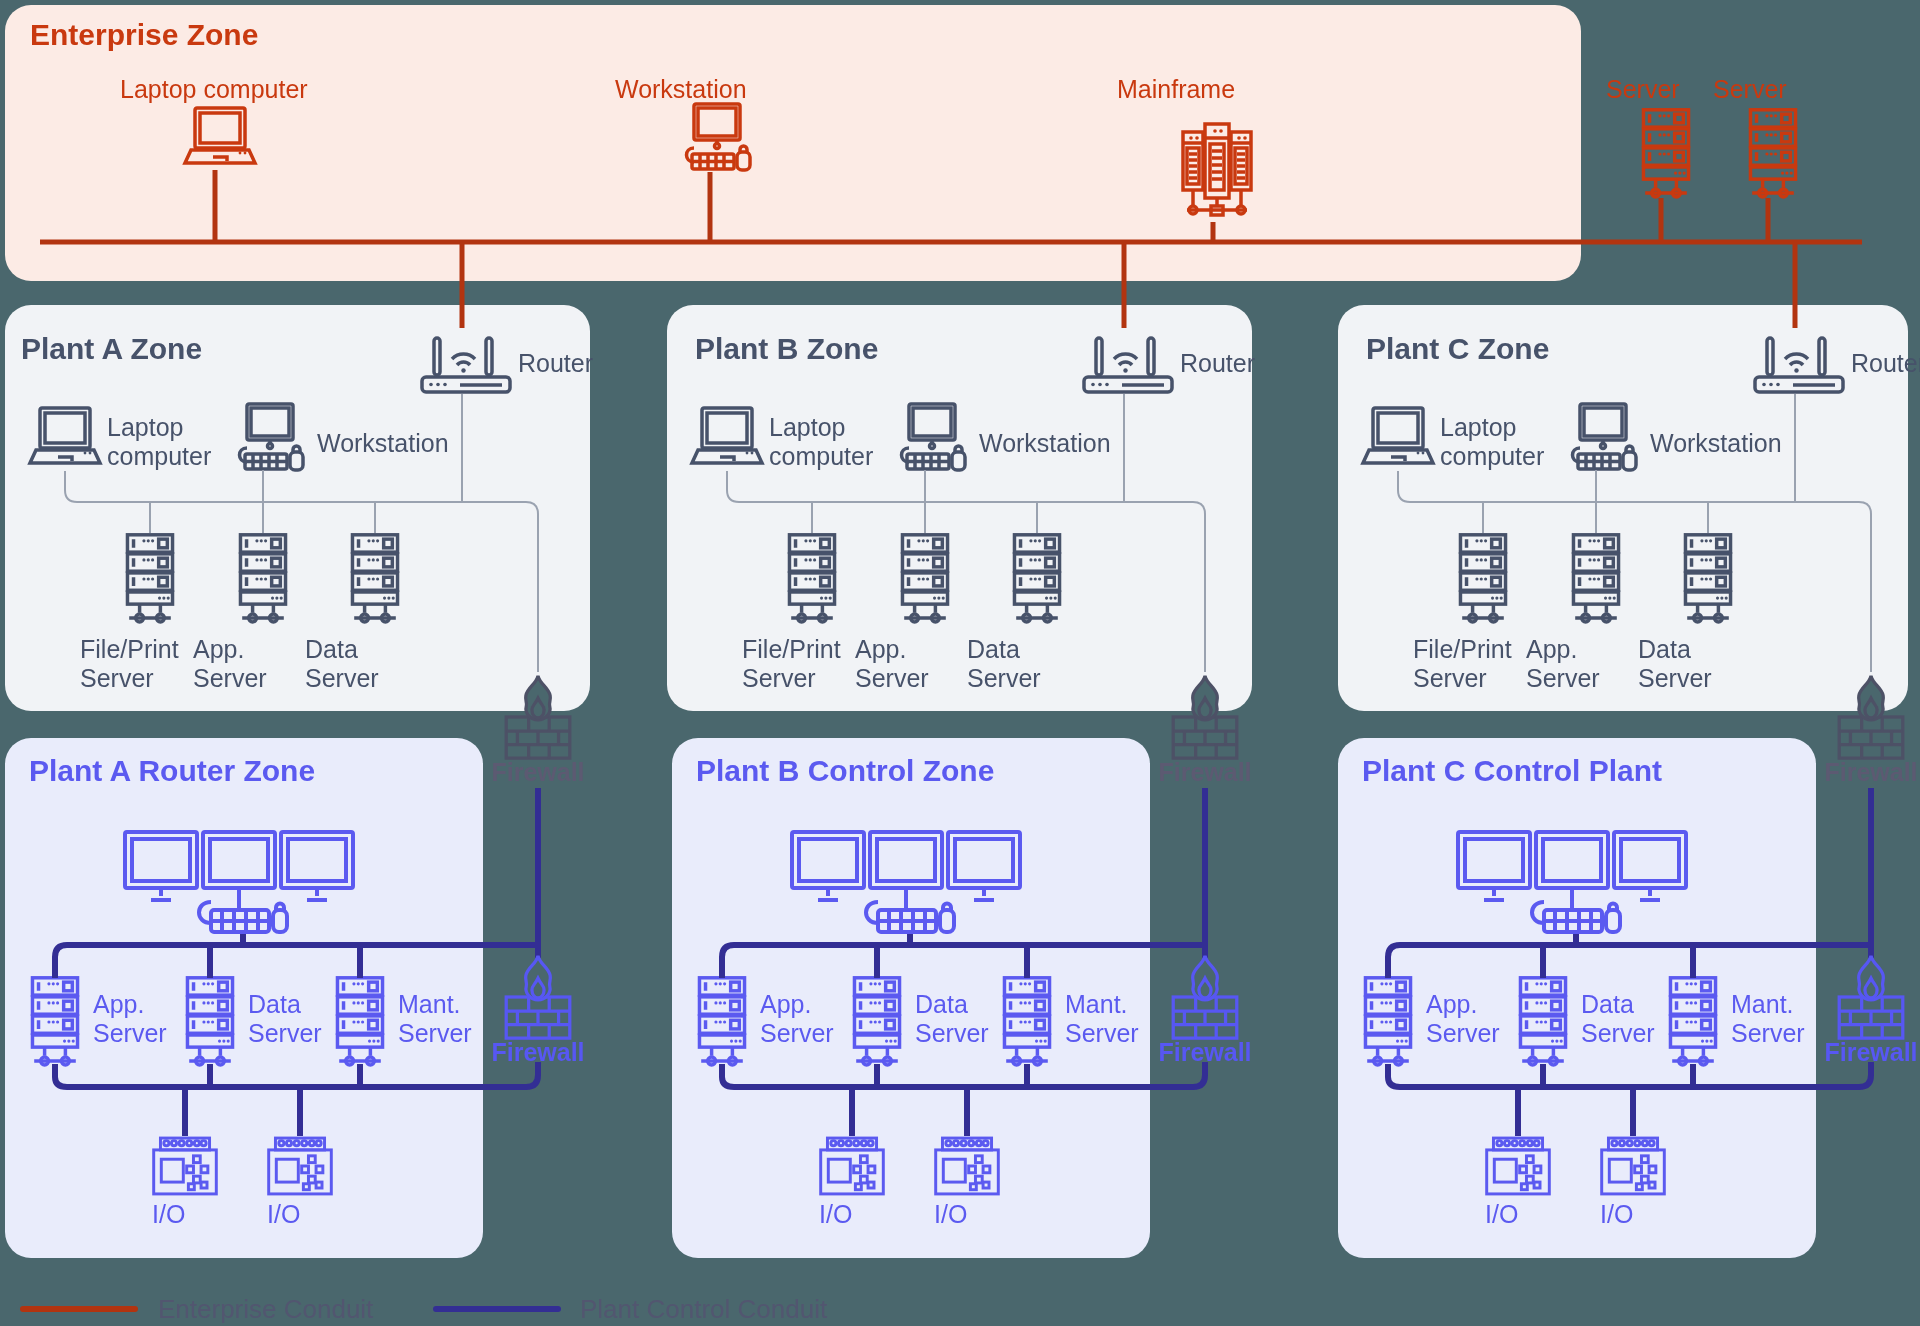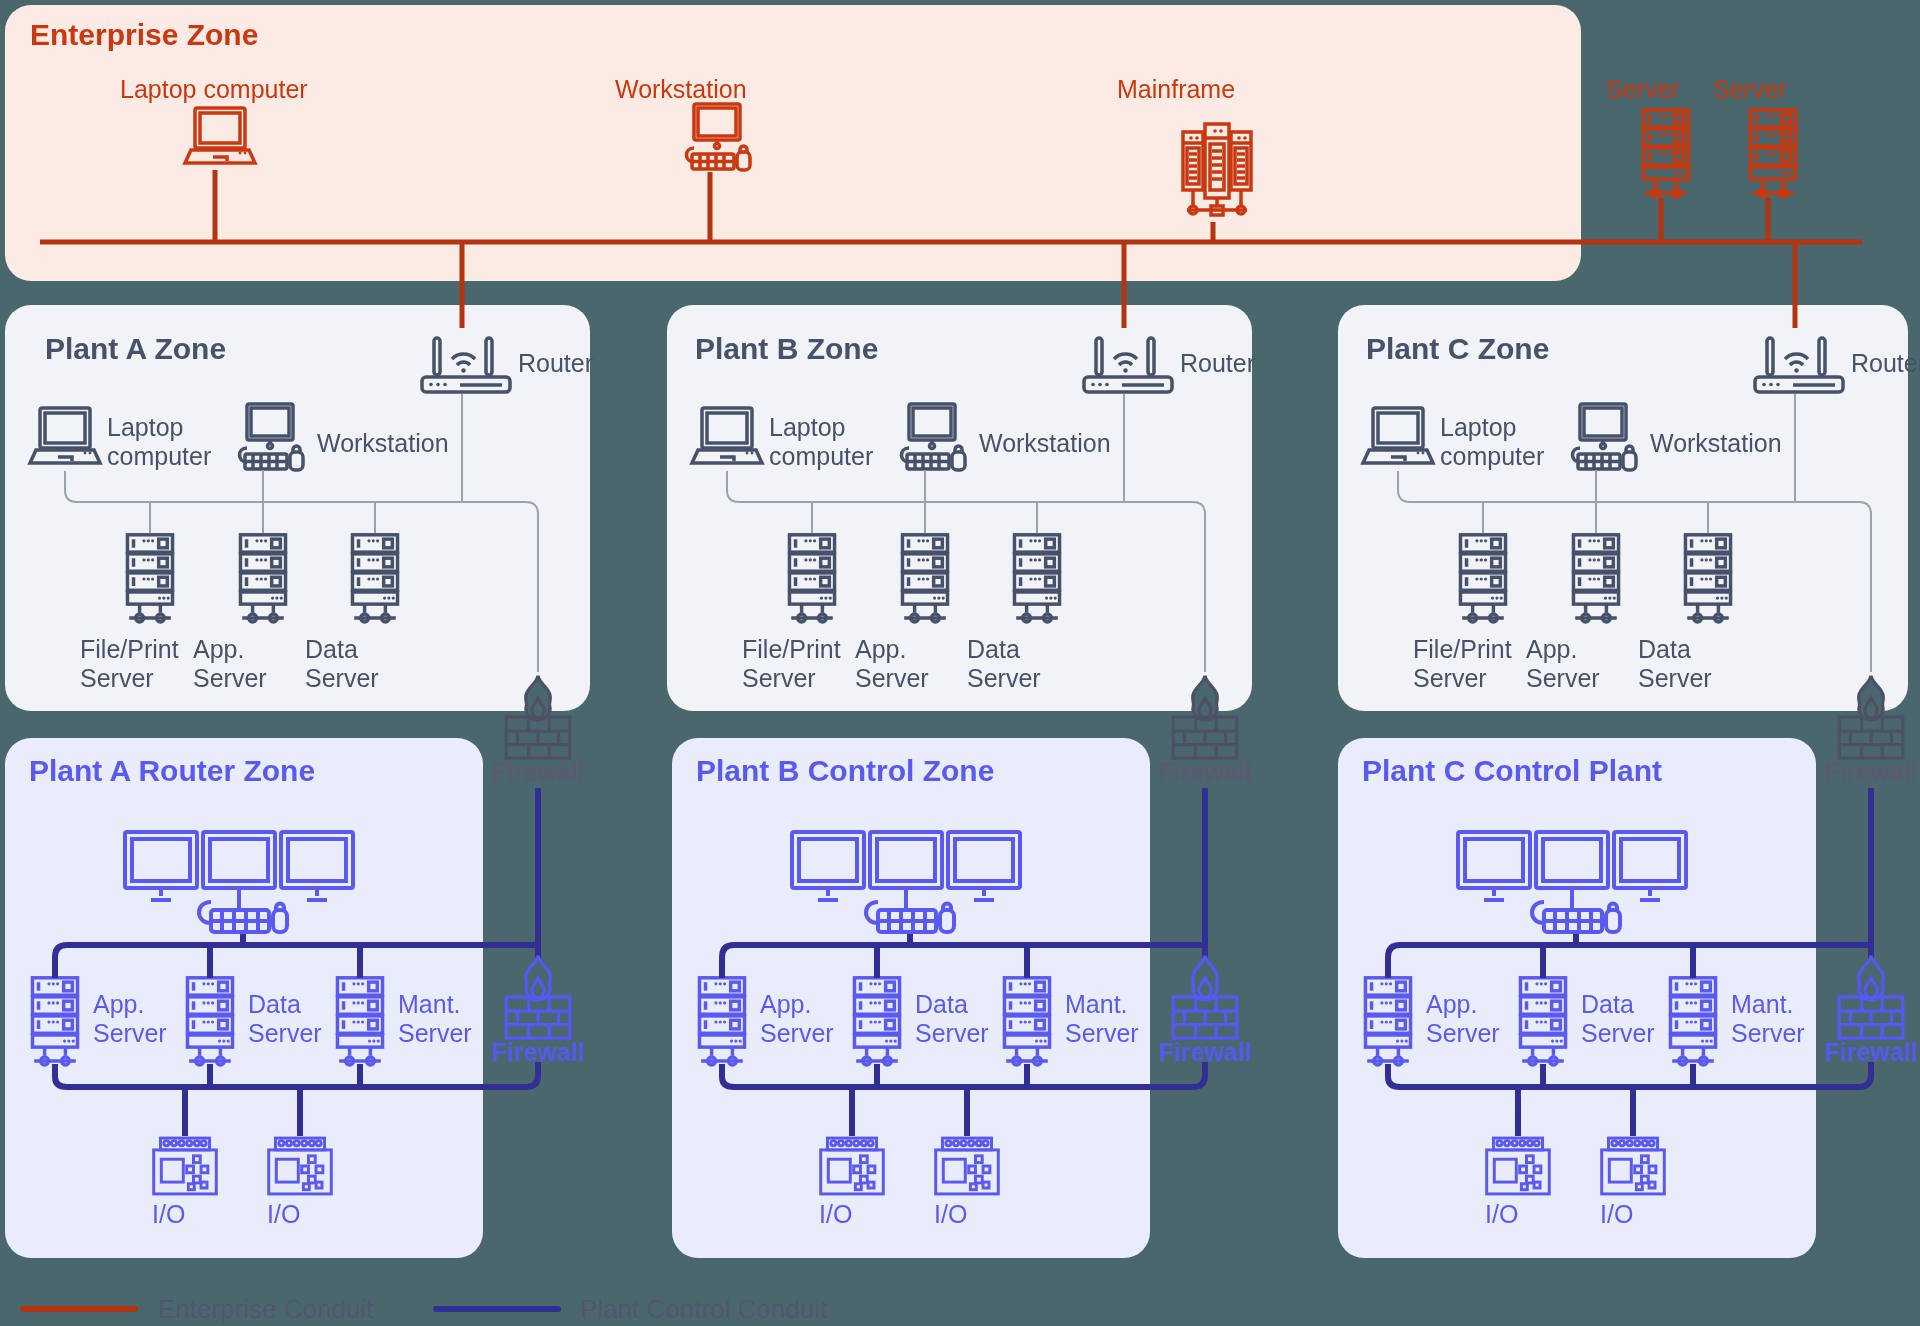--- a/index.html
+++ b/index.html
@@ -198,21 +198,21 @@
     <svg class="ic" style="left:1635px;top:103px;color:var(--enterprise_red)" width="52" height="92">
         <use href="#i-server"></use>
       </svg>
     <div class="lbl red ctr" style="left:1708px;top:70px;width:120px">Server</div>
     <svg class="ic" style="left:1742px;top:103px;color:var(--enterprise_red)" width="52" height="92">
         <use href="#i-server"></use>
       </svg>
   </div>
 
   <div class="zone pz" style="left:5px;top:305px;width:585px;height:406px">
-    <div class="ztitle" style="left:40px;top:27px">Plant A Zone</div>
+    <div class="ztitle" style="left:16px;top:27px">Plant A Zone</div>
     <svg class="ic" style="left:415px;top:31px;color:var(--slate)" width="92" height="58">
         <use href="#i-router"></use>
       </svg>
     <div class="lbl slate" style="left:513px;top:44px">Router</div>
     <svg class="ic" style="left:22px;top:101px;color:var(--slate)" width="76" height="62">
         <use href="#i-laptop"></use>
       </svg>
     <div class="lbl slate" style="left:102px;top:108px">Laptop</div>
     <div class="lbl slate" style="left:102px;top:137px">computer</div>
     <svg class="ic" style="left:222px;top:97px;color:var(--slate)" width="82" height="70">

